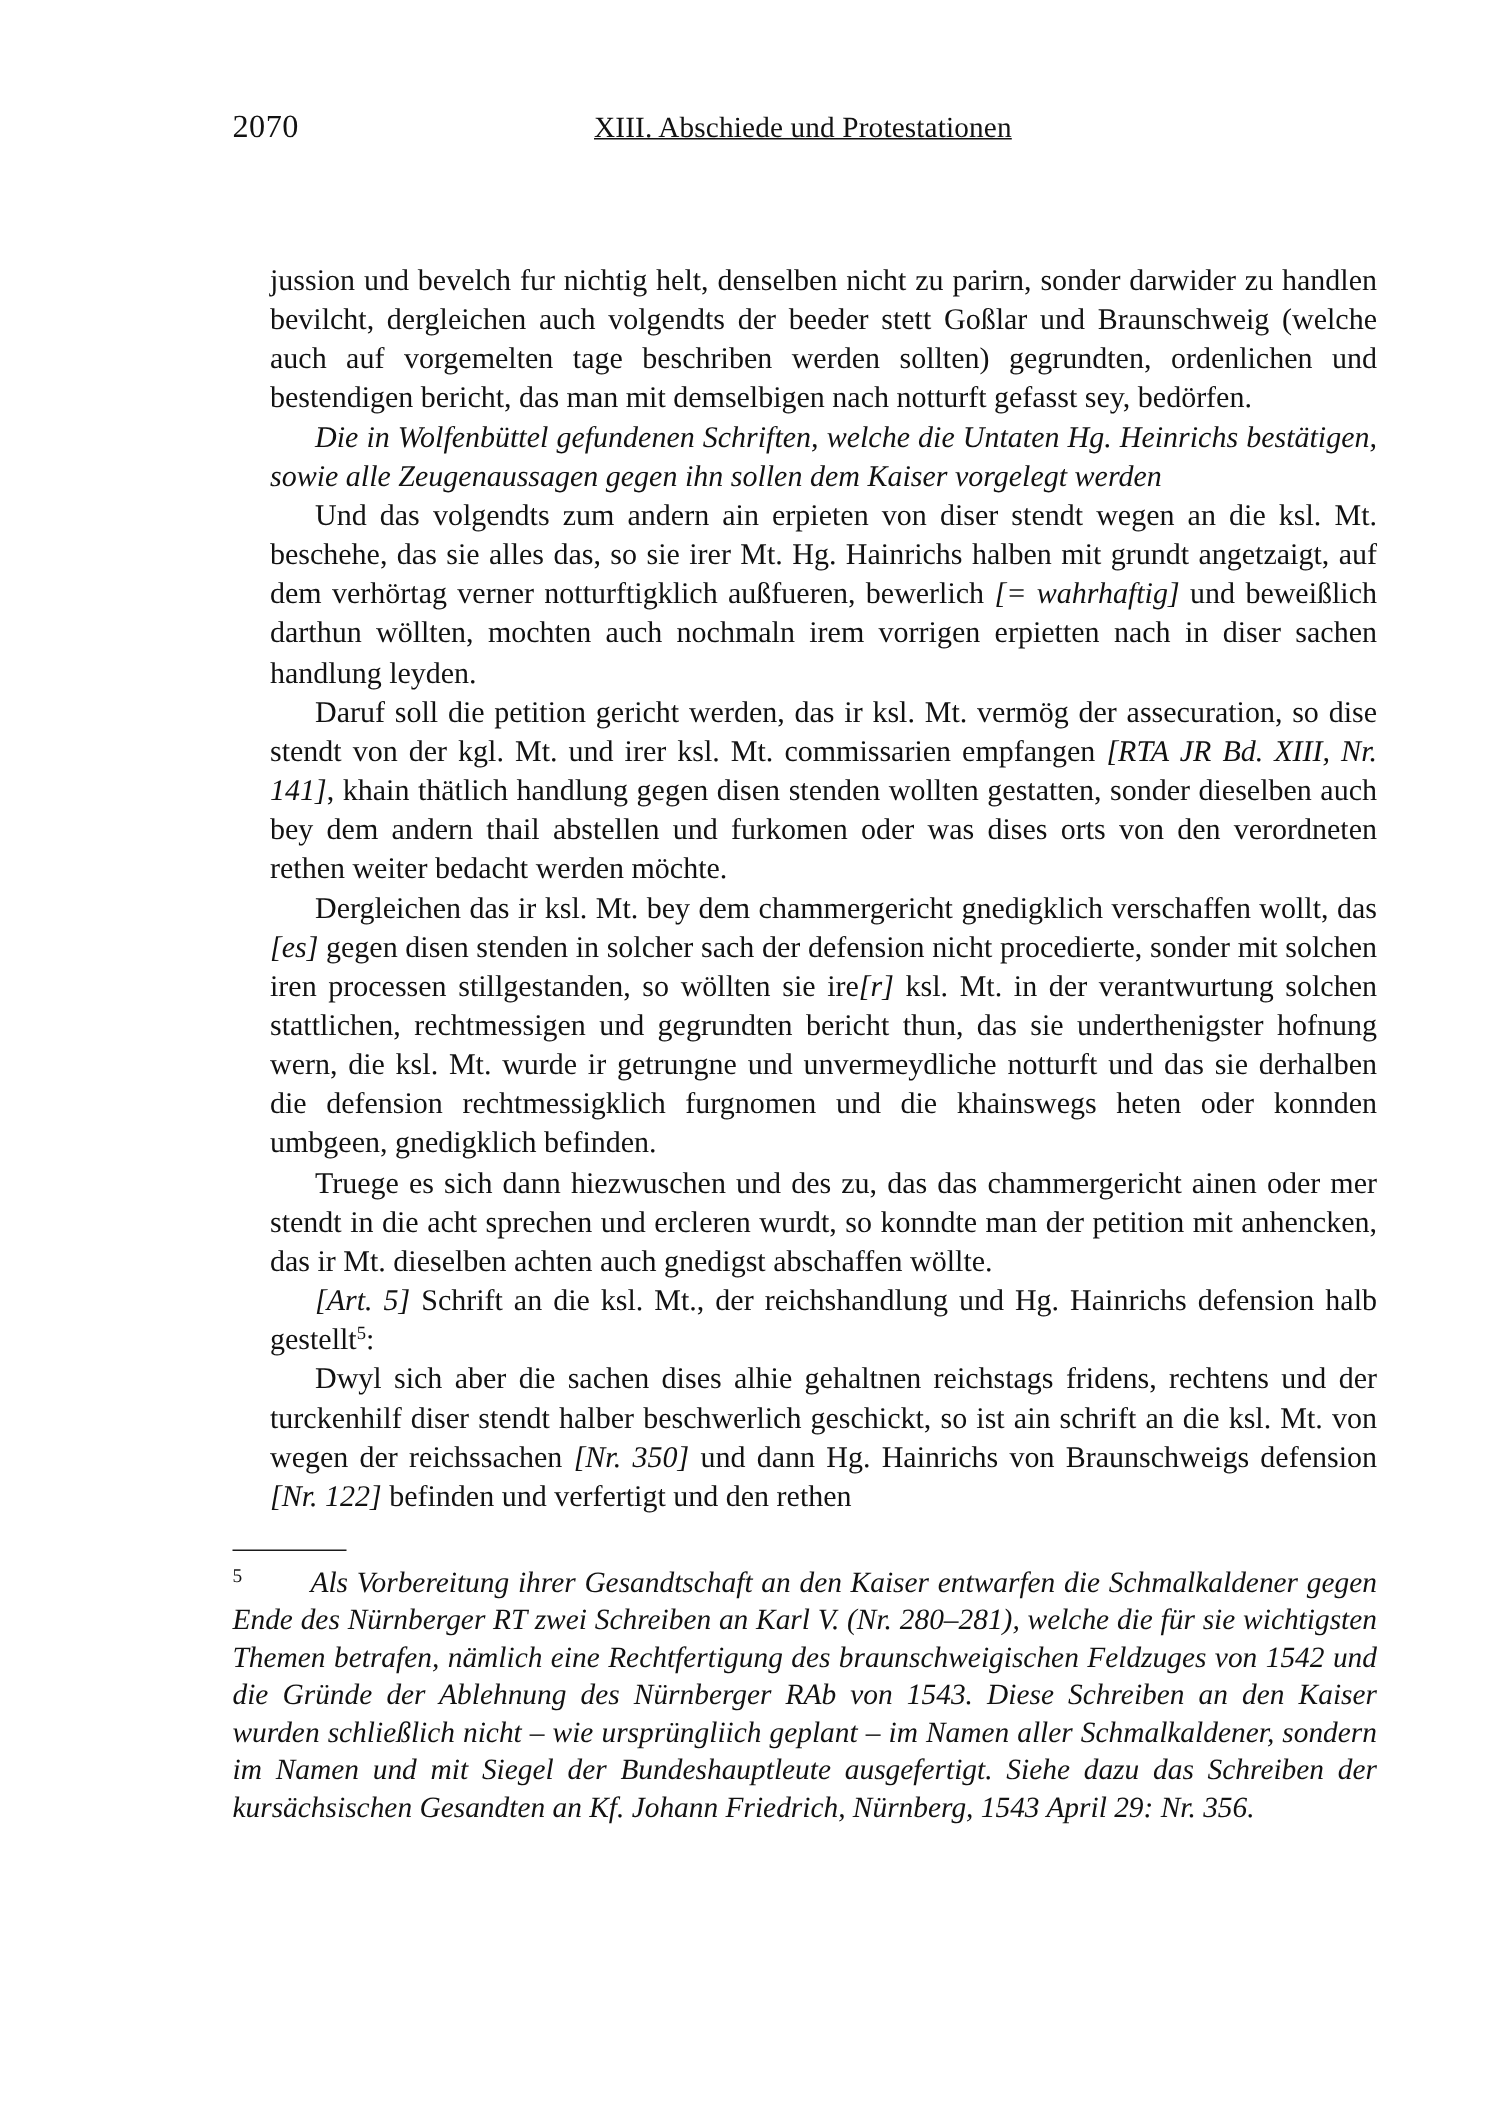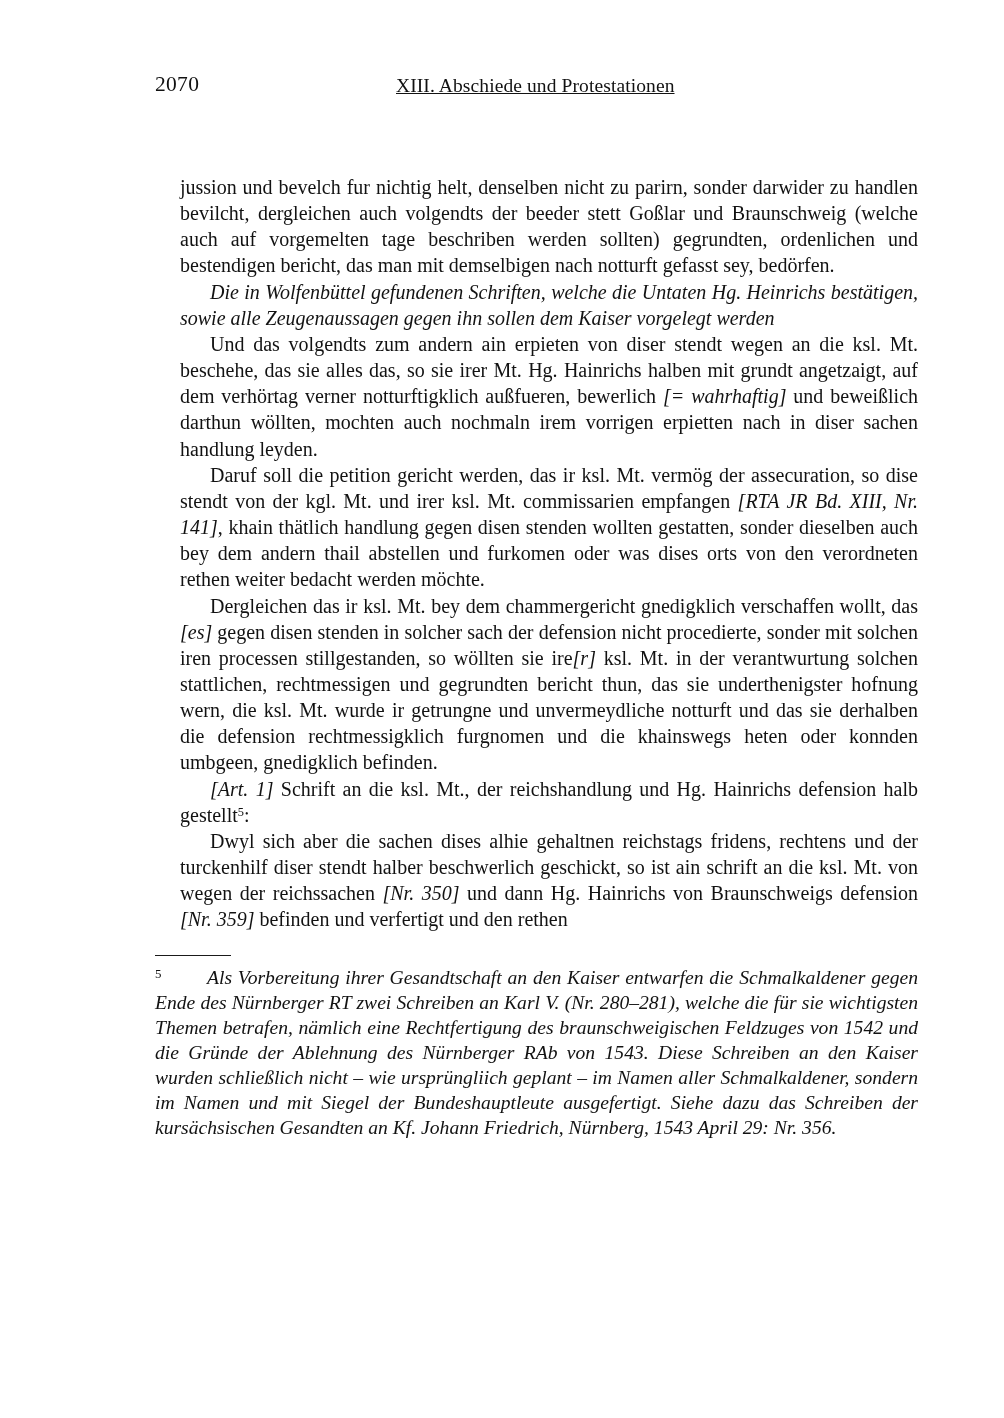--- a/index.html
+++ b/index.html
@@ -128,24 +128,25 @@
       <p class="noindent"><span>jussion und bevelch fur nichtig helt, denselben nicht zu parirn, sonder darwider zu handlen bevilcht, dergleichen auch volgendts der beeder stett Goßlar und Braunschweig (welche auch auf vorgemelten tage beschriben werden sollten) gegrundten, ordenlichen und bestendigen bericht, das man mit demselbigen nach notturft gefasst sey, bedörfen.</span></p>
 
       <p class="italic-head"><span class="justify-last" style="display:inline">Die in Wolfenbüttel gefundenen Schriften, welche die Untaten Hg. Heinrichs</span> <span>bestätigen, sowie alle Zeugenaussagen gegen ihn sollen dem Kaiser vorgelegt werden</span></p>
 
       <p><span>Und das volgendts zum andern ain erpieten von diser stendt wegen an die ksl. Mt. beschehe, das sie alles das, so sie irer Mt. Hg. Hainrichs halben mit grundt angetzaigt, auf dem verhörtag verner notturftigklich außfueren, bewerlich </span><i>[= wahrhaftig]</i><span> und beweißlich darthun wöllten, mochten auch nochmaln irem vorrigen erpietten nach in diser sachen handlung leyden.</span></p>
 
       <p><span>Daruf soll die petition gericht werden, das ir ksl. Mt. vermög der assecuration, so dise stendt von der kgl. Mt. und irer ksl. Mt. commissarien empfangen </span><i>[RTA JR Bd. XIII, Nr. 141]</i><span>, khain thätlich handlung gegen disen stenden wollten gestatten, sonder dieselben auch bey dem andern thail abstellen und furkomen oder was dises orts von den verordneten rethen weiter bedacht werden möchte.</span></p>
 
       <p><span>Dergleichen das ir ksl. Mt. bey dem chammergericht gnedigklich verschaffen wollt, das </span><i>[es]</i><span> gegen disen stenden in solcher sach der defension nicht procedierte, sonder mit solchen iren processen stillgestanden, so wöllten sie ire</span><i>[r]</i><span> ksl. Mt. in der verantwurtung solchen stattlichen, rechtmessigen und gegrundten bericht thun, das sie underthenigster hofnung wern, die ksl. Mt. wurde ir getrungne und unvermeydliche notturft und das sie derhalben die defension rechtmessigklich furgnomen und die khainswegs heten oder konnden umbgeen, gnedigklich befinden.</span></p>
 
+      <p><span>Truege es sich dann hiezwuschen und des zu, das das chammergericht ainen oder mer stendt in die acht sprechen und ercleren wurdt, so konndte man der petition mit anhencken, das ir Mt. dieselben achten auch gnedigst abschaffen wöllte.</span></p>
 
-      <p><i>[Art. 1]</i><span> Schrift an die ksl. Mt., der reichshandlung und Hg. Hainrichs defension halb gestellt</span><sup>5</sup><span>:</span></p>
+      <p><i>[Art. 5]</i><span> Schrift an die ksl. Mt., der reichshandlung und Hg. Hainrichs defension halb gestellt</span><sup>5</sup><span>:</span></p>
 
-      <p><span>Dwyl sich aber die sachen dises alhie gehaltnen reichstags fridens, rechtens und der turckenhilf diser stendt halber beschwerlich geschickt, so ist ain schrift an die ksl. Mt. von wegen der reichssachen </span><i>[Nr. 350]</i><span> und dann Hg. Hainrichs von Braunschweigs defension </span><i>[Nr. 359]</i><span> befinden und verfertigt und den rethen</span></p>
+      <p><span>Dwyl sich aber die sachen dises alhie gehaltnen reichstags fridens, rechtens und der turckenhilf diser stendt halber beschwerlich geschickt, so ist ain schrift an die ksl. Mt. von wegen der reichssachen </span><i>[Nr. 350]</i><span> und dann Hg. Hainrichs von Braunschweigs defension </span><i>[Nr. 122]</i><span> befinden und verfertigt und den rethen</span></p>
 
     </div>
 
     <div class="footnote-area">
       <div class="fn-rule"></div>
       <p class="footnote"><span class="fn-marker"><sup>5</sup></span><span>Als Vorbereitung ihrer Gesandtschaft an den Kaiser entwarfen die Schmalkaldener gegen Ende des Nürnberger RT zwei Schreiben an Karl V. (Nr. 280–281), welche die für sie wichtigsten Themen betrafen, nämlich eine Rechtfertigung des braunschweigischen Feldzuges von 1542 und die Gründe der Ablehnung des Nürnberger RAb von 1543. Diese Schreiben an den Kaiser wurden schließlich nicht – wie ursprüngliich geplant – im Namen aller Schmalkaldener, sondern im Namen und mit Siegel der Bundeshauptleute ausgefertigt. Siehe dazu das Schreiben der kursächsischen Gesandten an Kf. Johann Friedrich, Nürnberg, 1543 April 29: Nr. 356.</span></p>
     </div>
 
   </div>
 </div>

